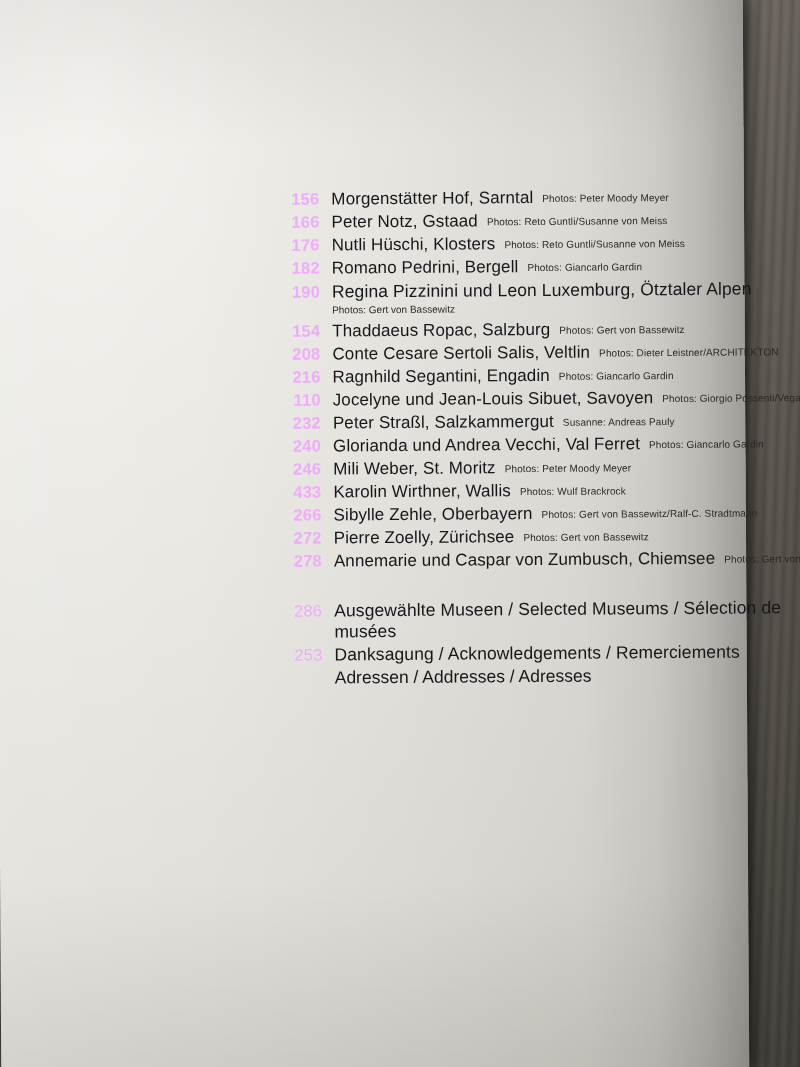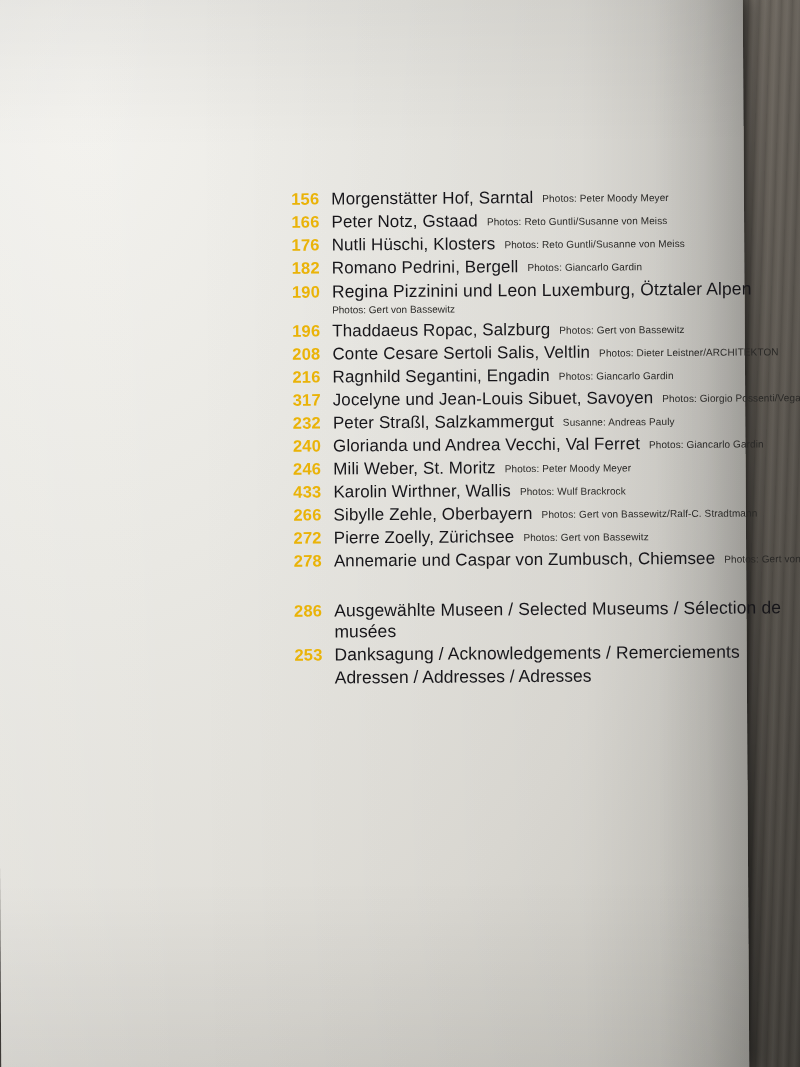--- a/index.html
+++ b/index.html
@@ -79,21 +79,21 @@
     margin-bottom: 3px;
     white-space: nowrap;
   }
   .pg {
     flex: 0 0 auto;
     width: 46px;
     text-align: right;
     font-size: 16.5px;
     font-weight: 700;
     letter-spacing: .2px;
-    color: #eab308;
+    color: #f0abfc;
   }
   .ttl {
     margin-left: 12px;
     font-size: 17px;
     font-weight: 400;
     color: #17161a;
     letter-spacing: .1px;
   }
   .credit {
     margin-left: 9px;
@@ -115,21 +115,21 @@
 
   .entry.tall .ttl { font-size: 17.5px; }
 
   .block {
     display: flex;
     align-items: baseline;
     margin-bottom: 2px;
   }
   .block .pg {
     font-size: 16.5px;
-    font-weight: 700;
+    font-weight: 400;
   }
   .block .ttl {
     font-size: 17.5px;
   }
   .cont {
     margin-left: 58px;
     font-size: 17.5px;
     color: #17161a;
   }
 
@@ -171,39 +171,39 @@
       <span class="credit">Photos: Giancarlo Gardin</span>
     </div>
 
     <div class="entry tall">
       <span class="pg">190</span>
       <span class="ttl">Regina Pizzinini und Leon Luxemburg, Ötztaler Alpen</span>
     </div>
     <div class="credit-next">Photos: Gert von Bassewitz</div>
 
     <div class="entry">
-      <span class="pg">196</span>
+      <span class="pg">154</span>
       <span class="ttl">Thaddaeus Ropac, Salzburg</span>
       <span class="credit">Photos: Gert von Bassewitz</span>
     </div>
 
     <div class="entry">
       <span class="pg">208</span>
       <span class="ttl">Conte Cesare Sertoli Salis, Veltlin</span>
       <span class="credit">Photos: Dieter Leistner/ARCHITEKTON</span>
     </div>
 
     <div class="entry">
       <span class="pg">216</span>
       <span class="ttl">Ragnhild Segantini, Engadin</span>
       <span class="credit">Photos: Giancarlo Gardin</span>
     </div>
 
     <div class="entry">
-      <span class="pg">317</span>
+      <span class="pg">110</span>
       <span class="ttl">Jocelyne und Jean-Louis Sibuet, Savoyen</span>
       <span class="credit">Photos: Giorgio Possenti/Vega MC</span>
     </div>
 
     <div class="entry">
       <span class="pg">232</span>
       <span class="ttl">Peter Straßl, Salzkammergut</span>
       <span class="credit">Susanne: Andreas Pauly</span>
     </div>
 

